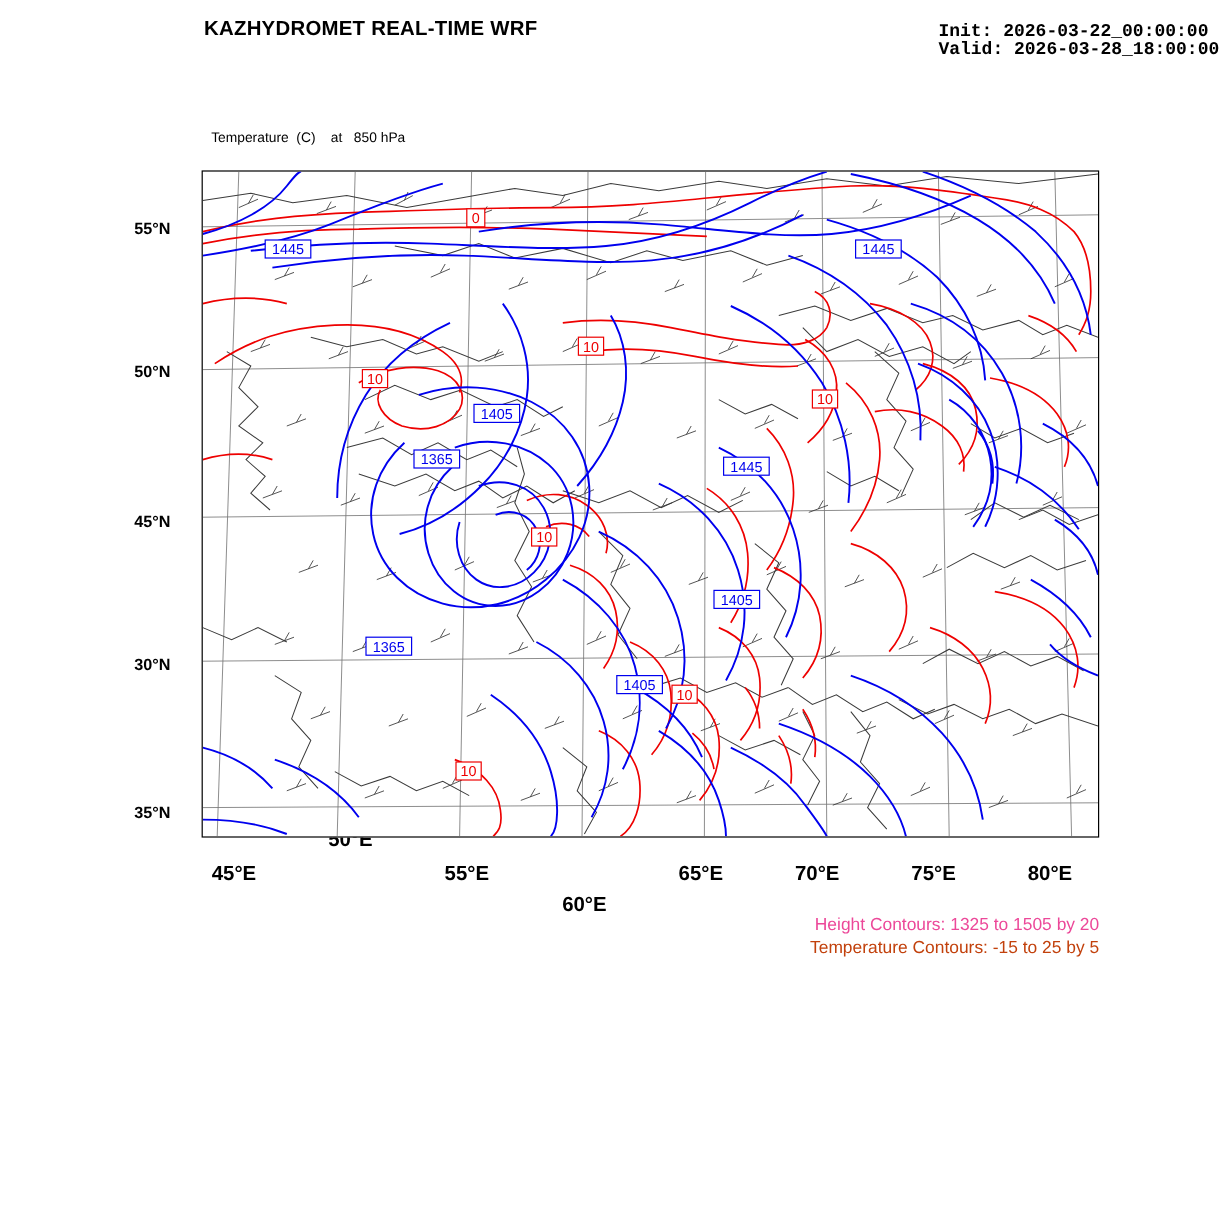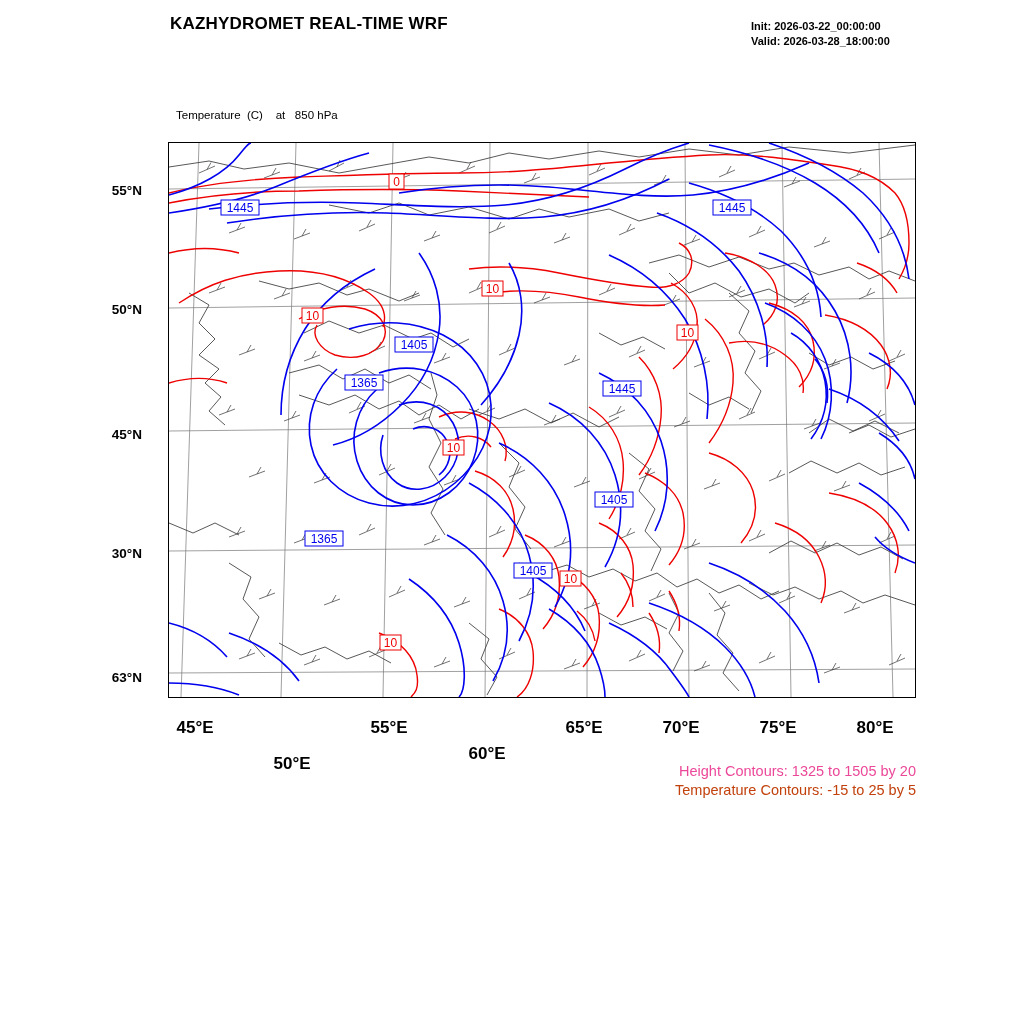--- a/index.html
+++ b/index.html
@@ -19,25 +19,26 @@
   .title {
     position: absolute;
     left: 170px;
     top: 14px;
     font-size: 17px;
     font-weight: bold;
     letter-spacing: 0.2px;
   }
   .meta {
     position: absolute;
-    left: 751px;
+    left: 782px;
     top: 19px;
-    font-size: 11px;
+    font-size: 15px;
     font-weight: bold;
     line-height: 15px;
+    font-family: Liberation Mono, monospace;
   }
   .varblock {
     position: absolute;
     left: 176px;
     top: 82px;
     font-size: 11.5px;
     line-height: 13.5px;
     white-space: pre;
   }
   .varrow { display: block; }
@@ -93,24 +94,24 @@
 <div class="varblock">
   <span class="varrow">Temperature  (C)    at   850 hPa</span>
   <span class="varrow">Height  (m)    at   850 hPa</span>
   <span class="varrow">Wind  (m/s)    at   850 hPa</span>
 </div>
 
 <div class="ytick" style="left:82px; top:183px;">55°N</div>
 <div class="ytick" style="left:82px; top:302px;">50°N</div>
 <div class="ytick" style="left:82px; top:427px;">45°N</div>
 <div class="ytick" style="left:82px; top:546px;">30°N</div>
-<div class="ytick" style="left:82px; top:670px;">63°N</div>
+<div class="ytick" style="left:82px; top:670px;">35°N</div>
 
 <div class="xtick" style="left:160px; top:718px;">45°E</div>
-<div class="xtick" style="left:257px; top:754px;">50°E</div>
+<div class="xtick" style="left:257px; top:690px;">50°E</div>
 <div class="xtick" style="left:354px; top:718px;">55°E</div>
 <div class="xtick" style="left:452px; top:744px;">60°E</div>
 <div class="xtick" style="left:549px; top:718px;">65°E</div>
 <div class="xtick" style="left:646px; top:718px;">70°E</div>
 <div class="xtick" style="left:743px; top:718px;">75°E</div>
 <div class="xtick" style="left:840px; top:718px;">80°E</div>
 
 <div class="plot">
   <svg width="746" height="554" viewBox="0 0 746 554" xmlns="http://www.w3.org/2000/svg">
 

